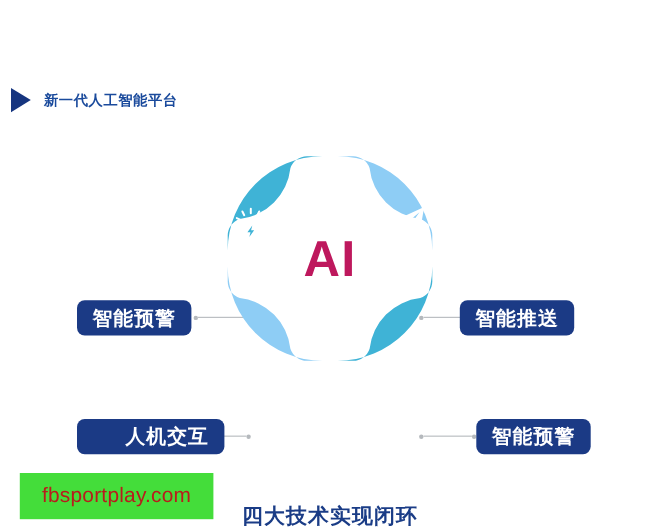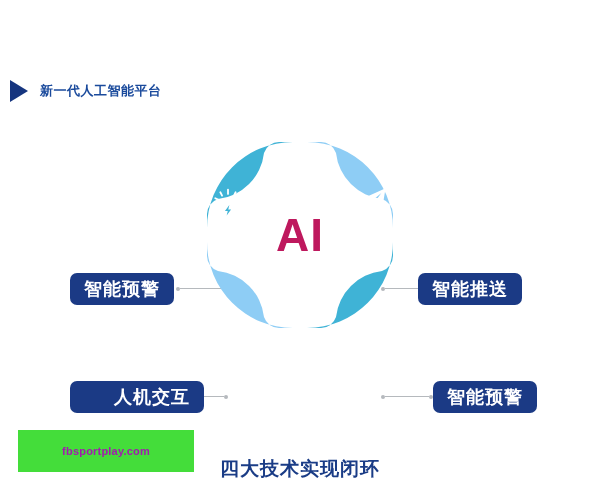--- a/index.html
+++ b/index.html
@@ -166,24 +166,23 @@
     left: 18px;
     top: 430px;
     width: 176px;
     height: 42px;
     background: #44dd3a;
     display: flex;
     align-items: center;
     justify-content: center;
   }
   #watermark-text {
-    color: #a21caf;
-    font-size: 11px;
+    color: #b91c1c;
+    font-size: 19px;
     letter-spacing: 0.2px;
-    font-weight: bold;
   }
 </style>
 </head>
 <body>
 
 <div id="header">
   <div id="header-marker"></div>
   <div id="header-title">新一代人工智能平台</div>
 </div>
 

